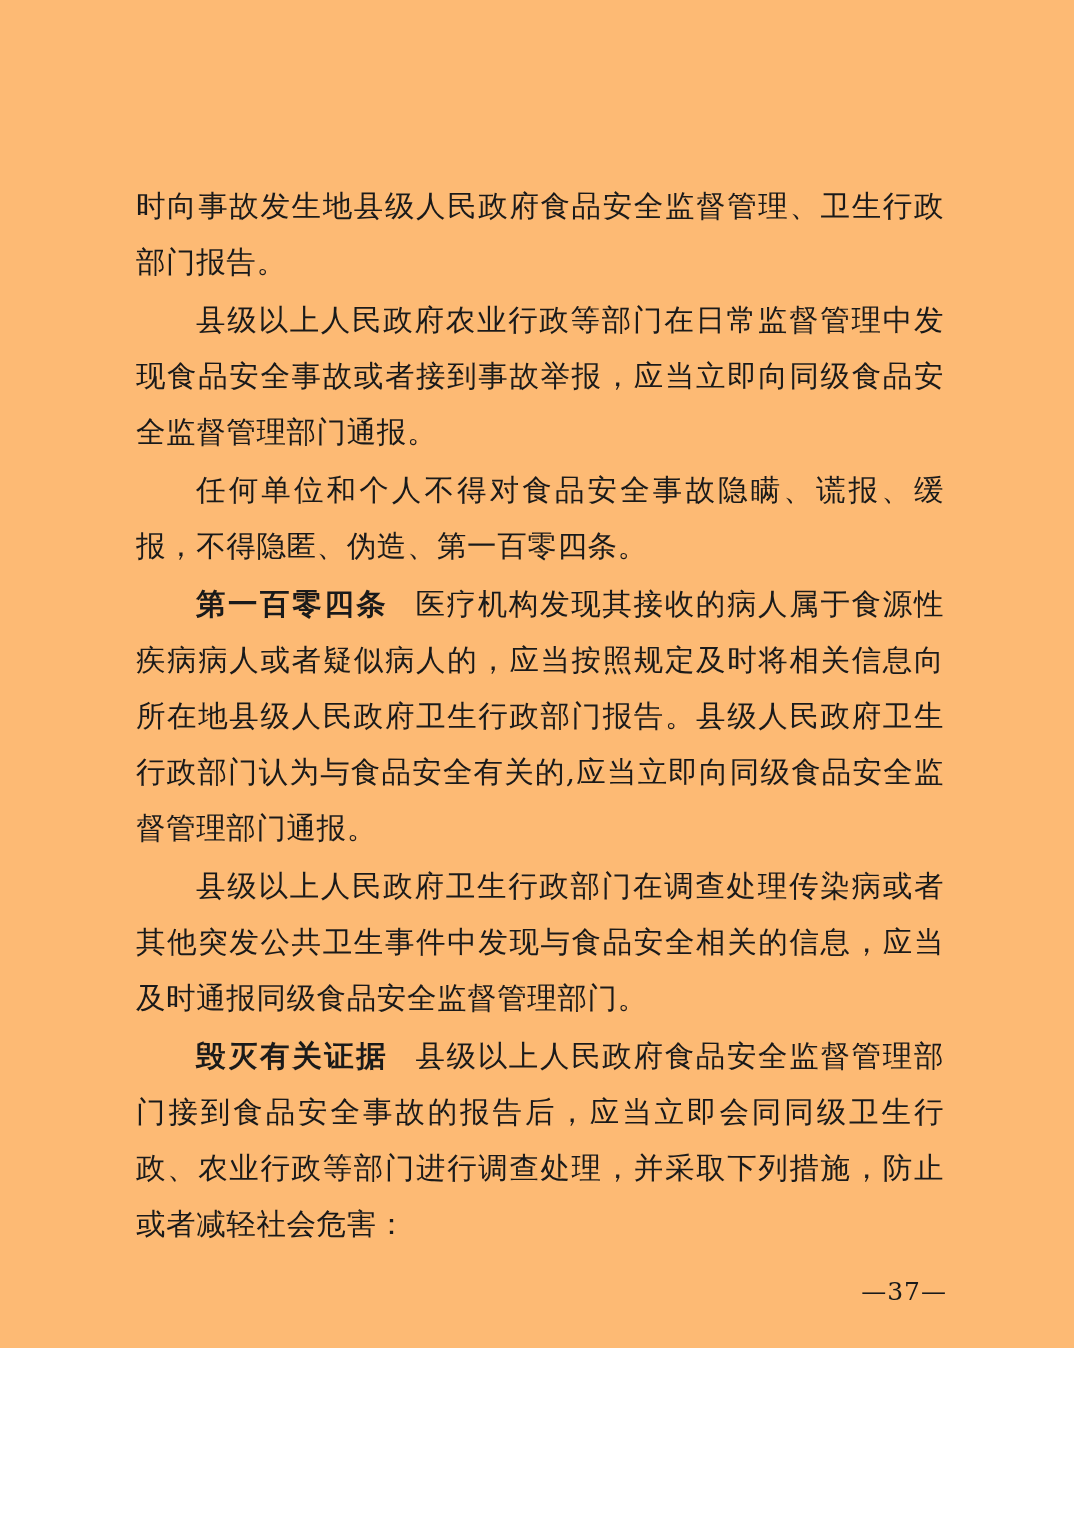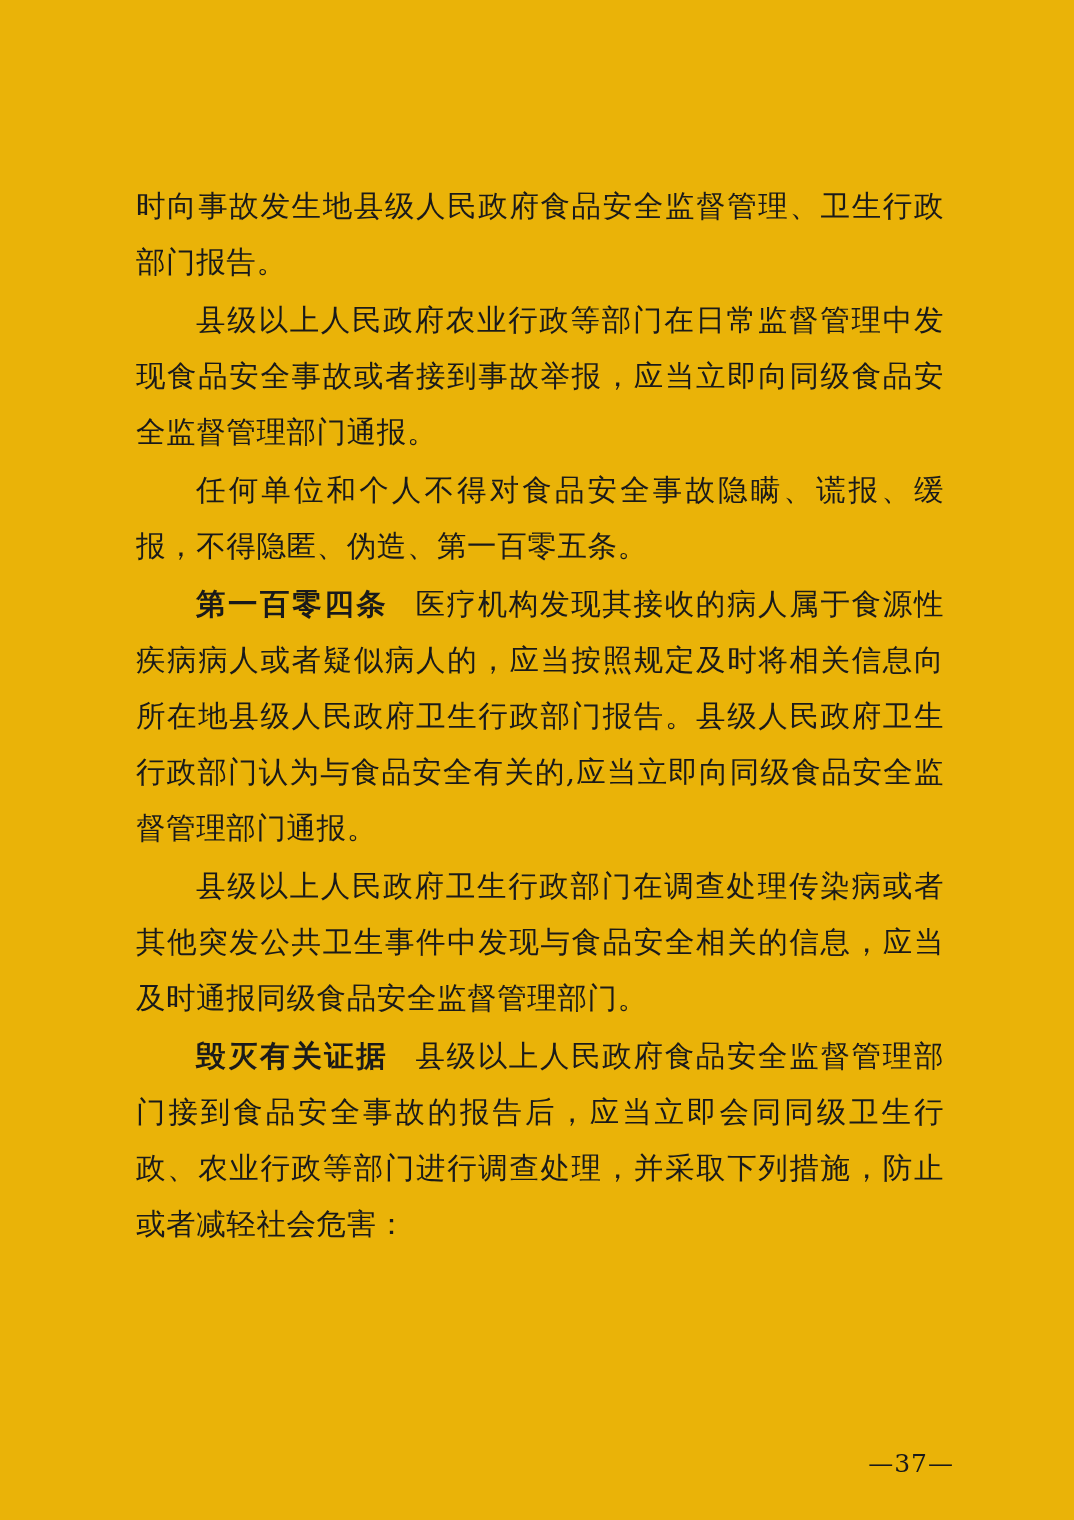--- a/index.html
+++ b/index.html
@@ -3,22 +3,22 @@
 <meta charset="utf-8">
 <style>
   html, body {
     margin: 0;
     padding: 0;
     background: #ffffff;
   }
   .page {
     position: relative;
     width: 1074px;
-    height: 1520px;
-    background: #eab308;
+    height: 1348px;
+    background: #fdba74;
     box-sizing: border-box;
     overflow: hidden;
     font-family: "DejaVu Serif", "Liberation Serif", serif;
     color: #1a1a1a;
   }
   .content {
     position: absolute;
     left: 136px;
     top: 178px;
     width: 808px;
@@ -40,21 +40,21 @@
     font-weight: bold;
     letter-spacing: 1.5px;
     font-family: Liberation Serif, serif;
   }
   .art-gap {
     display: inline-block;
     width: 26px;
   }
   .page-number {
     position: absolute;
-    right: 120px;
+    right: 127px;
     bottom: 42px;
     font-size: 25px;
     font-family: "DejaVu Serif", "Liberation Serif", serif;
     color: #1a1a1a;
     letter-spacing: 1px;
   }
 </style>
 </head>
 <body>
 
@@ -65,21 +65,21 @@
     <p class="para">
       <span>时向事故发生地县级人民政府食品安全监督管理、卫生行政部门报告。</span>
     </p>
 
     <p class="para indent">
       <span>县级以上人民政府农业行政等部门在日常监督管理中发现食品安全事故或者接到事故举报，应当立即向同级食品安全监督管理部门通报。</span>
     </p>
 
 
     <p class="para indent">
-      <span>任何单位和个人不得对食品安全事故隐瞒、谎报、缓报，不得隐匿、伪造、第一百零五条。</span>
+      <span>任何单位和个人不得对食品安全事故隐瞒、谎报、缓报，不得隐匿、伪造、第一百零四条。</span>
     </p>
 
     <p class="para indent">
       <span class="art-label">第一百零四条</span><span class="art-gap"></span><span>医疗机构发现其接收的病人属于食源性疾病病人或者疑似病人的，应当按照规定及时将相关信息向所在地县级人民政府卫生行政部门报告。县级人民政府卫生行政部门认为与食品安全有关的,应当立即向同级食品安全监督管理部门通报。</span>
     </p>
 
     <p class="para indent">
       <span>县级以上人民政府卫生行政部门在调查处理传染病或者其他突发公共卫生事件中发现与食品安全相关的信息，应当及时通报同级食品安全监督管理部门。</span>
     </p>
 

